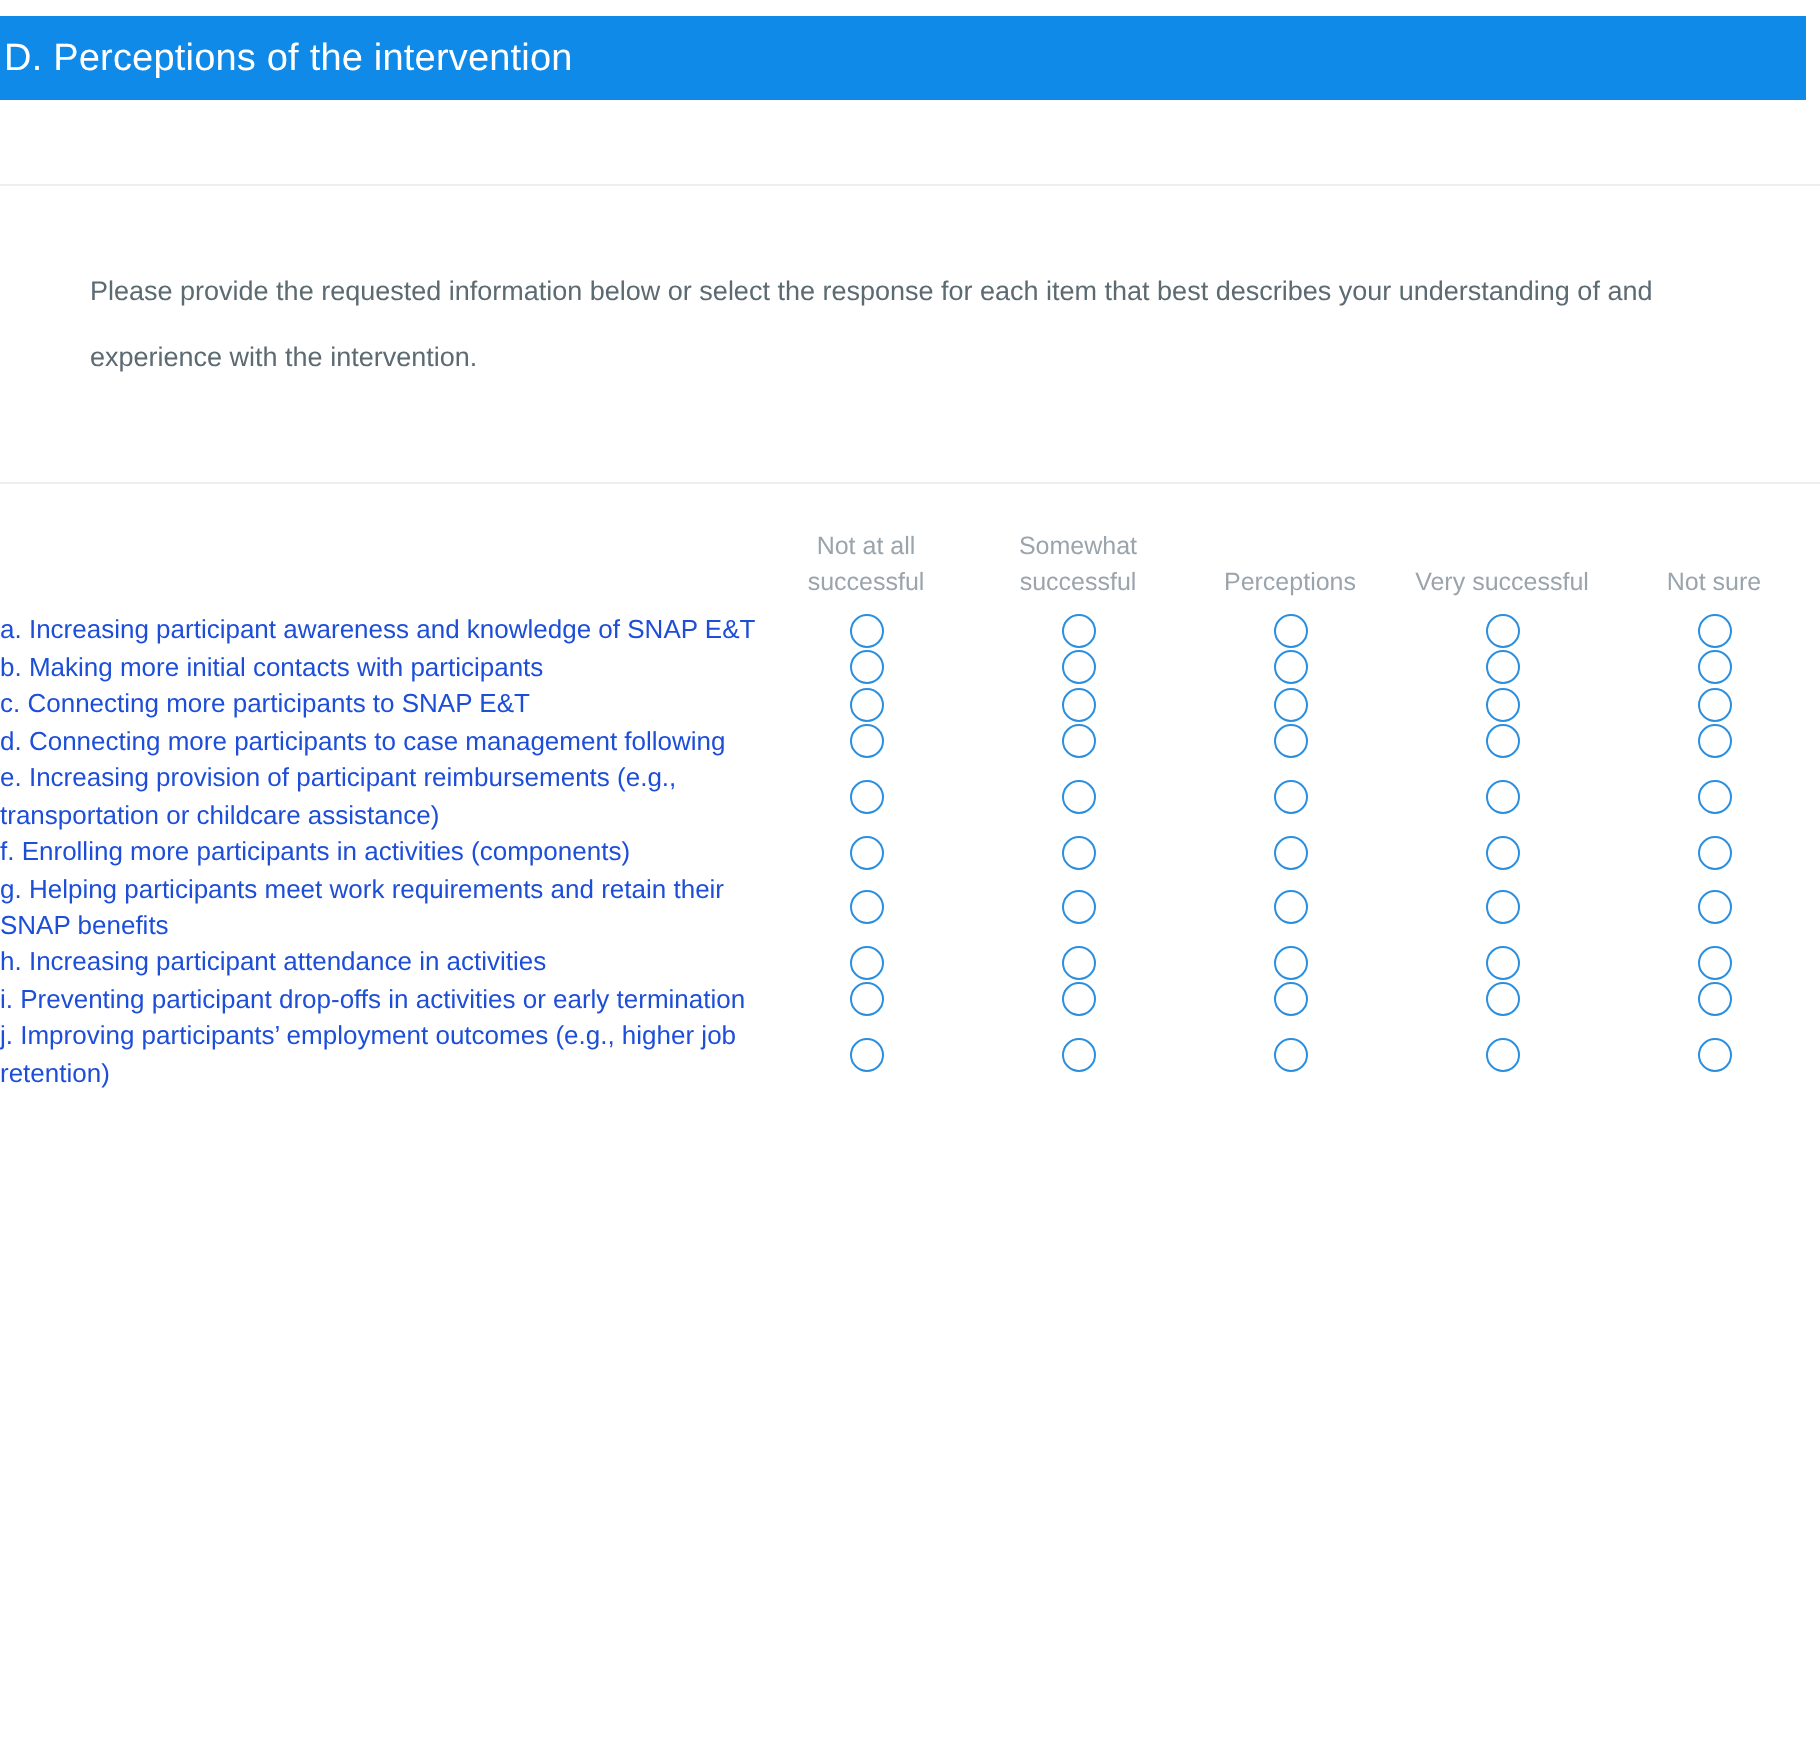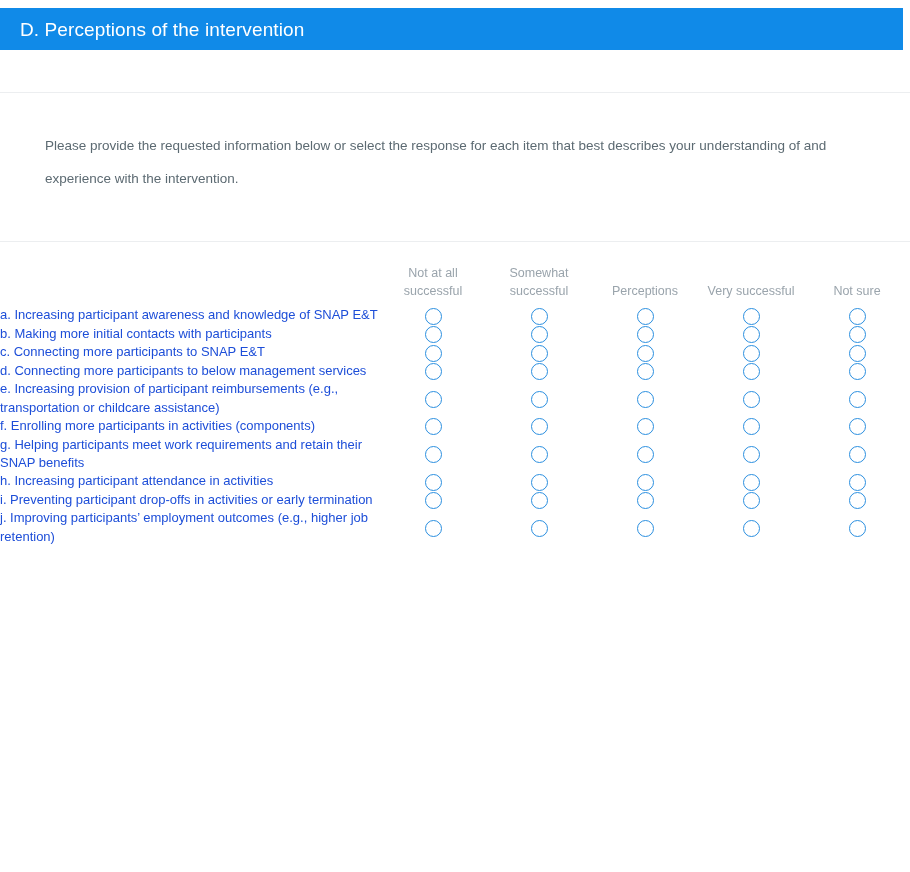--- a/index.html
+++ b/index.html
@@ -23,21 +23,21 @@
     padding: 0;
   }
 
   
   .section-banner {
     margin: 8px 7px 0 0;
     background: #108ae8;
     height: 42px;
     display: flex;
     align-items: center;
-    padding: 0 20px;
+    padding: 0 2px;
   }
   .section-banner-title {
     color: #ffffff;
     font-size: 19px;
     font-weight: 400;
     letter-spacing: 0.1px;
     line-height: 1;
     white-space: nowrap;
   }
 
@@ -194,21 +194,21 @@
           </tr>
           <tr class="matrix-row">
             <td class="row-label">c. Connecting more participants to SNAP E&amp;T</td>
             <td class="row-opt"><span class="radio" role="radio" aria-checked="false"></span></td>
             <td class="row-opt"><span class="radio" role="radio" aria-checked="false"></span></td>
             <td class="row-opt"><span class="radio" role="radio" aria-checked="false"></span></td>
             <td class="row-opt"><span class="radio" role="radio" aria-checked="false"></span></td>
             <td class="row-opt"><span class="radio" role="radio" aria-checked="false"></span></td>
           </tr>
           <tr class="matrix-row">
-            <td class="row-label">d. Connecting more participants to below management services</td>
+            <td class="row-label">d. Connecting more participants to case management following</td>
             <td class="row-opt"><span class="radio" role="radio" aria-checked="false"></span></td>
             <td class="row-opt"><span class="radio" role="radio" aria-checked="false"></span></td>
             <td class="row-opt"><span class="radio" role="radio" aria-checked="false"></span></td>
             <td class="row-opt"><span class="radio" role="radio" aria-checked="false"></span></td>
             <td class="row-opt"><span class="radio" role="radio" aria-checked="false"></span></td>
           </tr>
           <tr class="matrix-row">
             <td class="row-label">e. Increasing provision of participant reimbursements (e.g., transportation or childcare assistance)</td>
             <td class="row-opt"><span class="radio" role="radio" aria-checked="false"></span></td>
             <td class="row-opt"><span class="radio" role="radio" aria-checked="false"></span></td>

